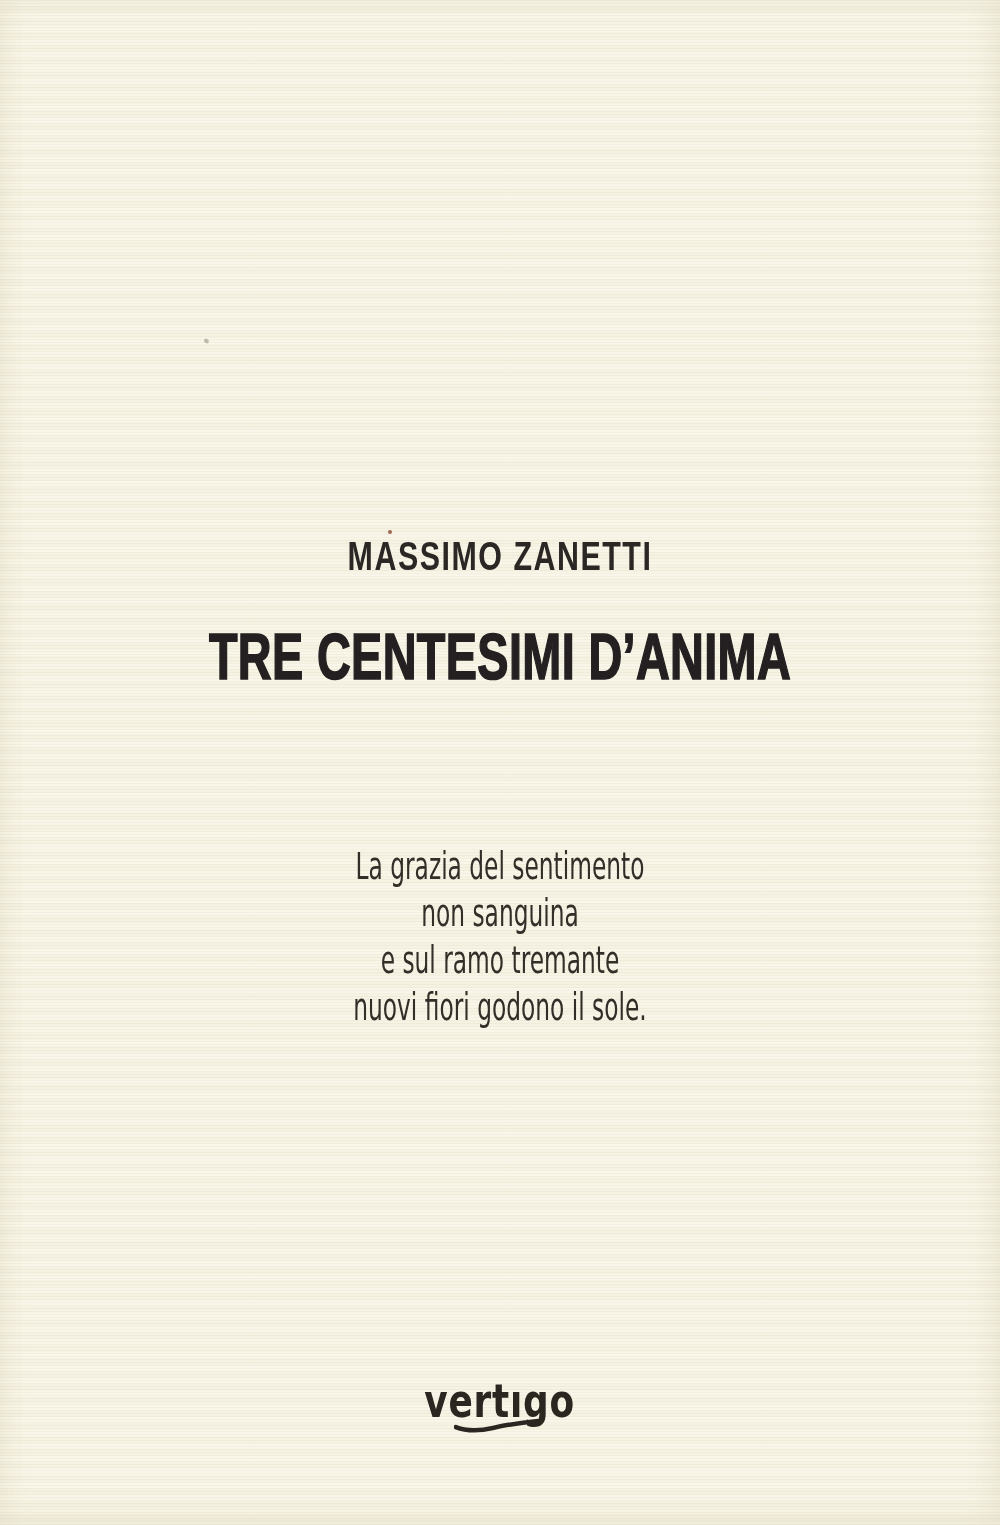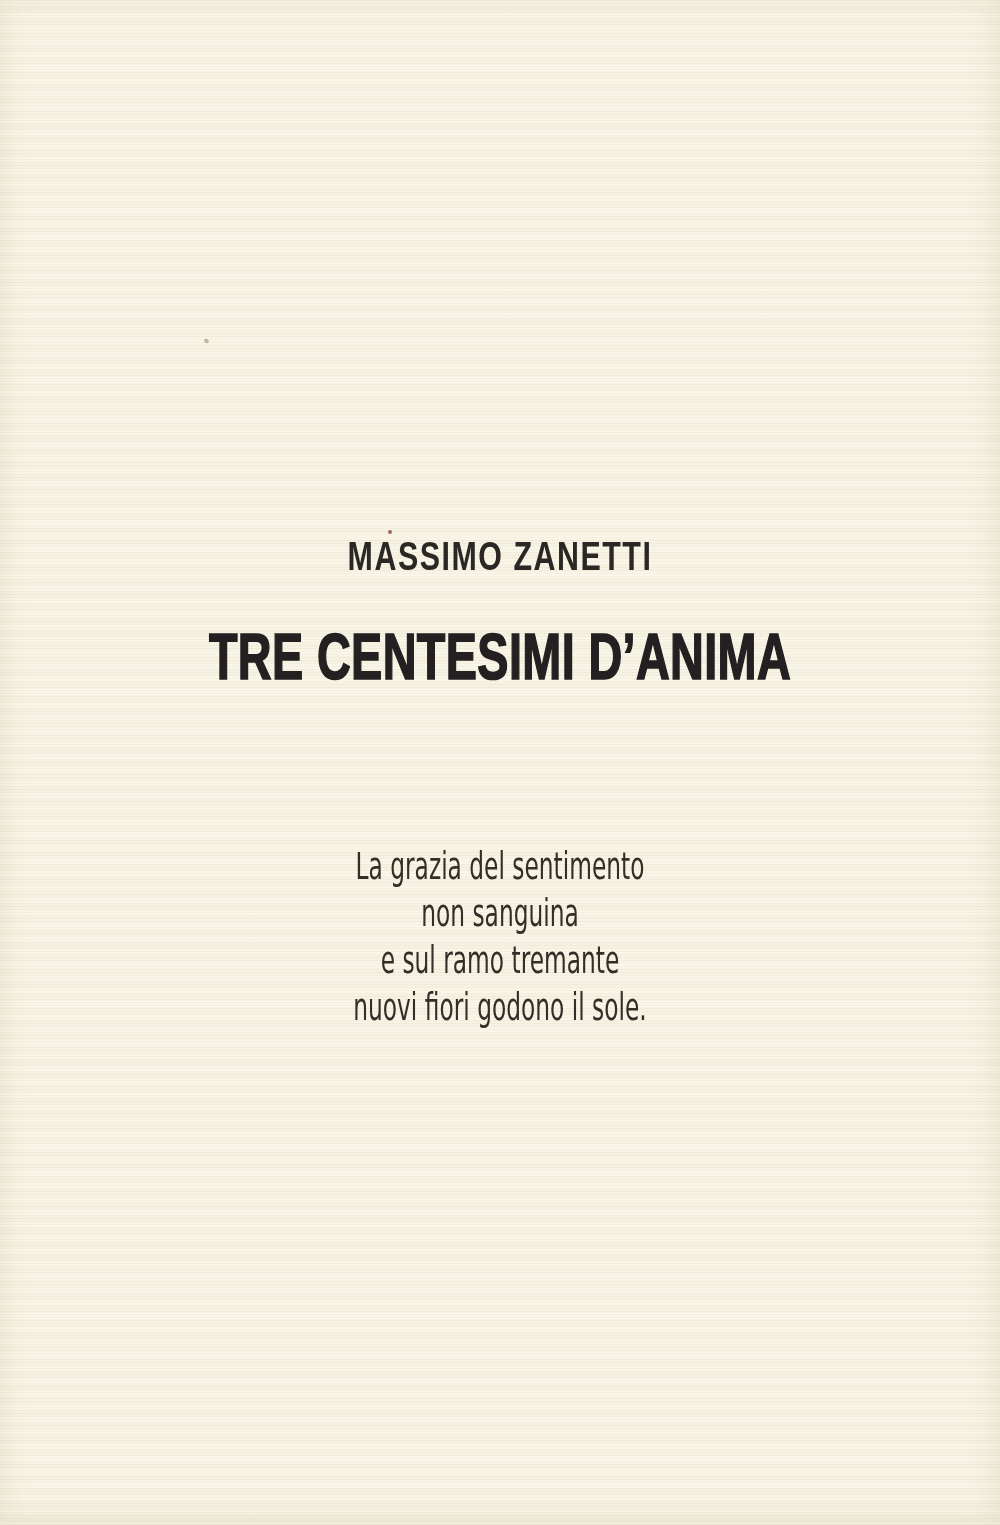--- a/index.html
+++ b/index.html
@@ -131,17 +131,25 @@
 
   <div class="center-line title">TRE CENTESIMI D’ANIMA</div>
 
   <div class="center-line poem">
     <span class="poem-line">La grazia del sentimento</span>
     <span class="poem-line">non sanguina</span>
     <span class="poem-line">e sul ramo tremante</span>
     <span class="poem-line">nuovi fiori godono il sole.</span>
   </div>
 
+  <div class="center-line logo-wrap">
+    <span class="logo-inner">
+      <span class="logo-text">vertıgo</span>
+      <svg class="logo-swash" viewBox="0 0 110 16" xmlns="http://www.w3.org/2000/svg">
+        <path d="M2 9 Q 22 15 50 10 T 108 3" fill="none" stroke="#2b2620" stroke-width="4.5" stroke-linecap="round"></path>
+      </svg>
+    </span>
+  </div>
 
   <div class="speck speck-red"></div>
   <div class="speck speck-grey"></div>
 
 </div>
 
 </body></html>

